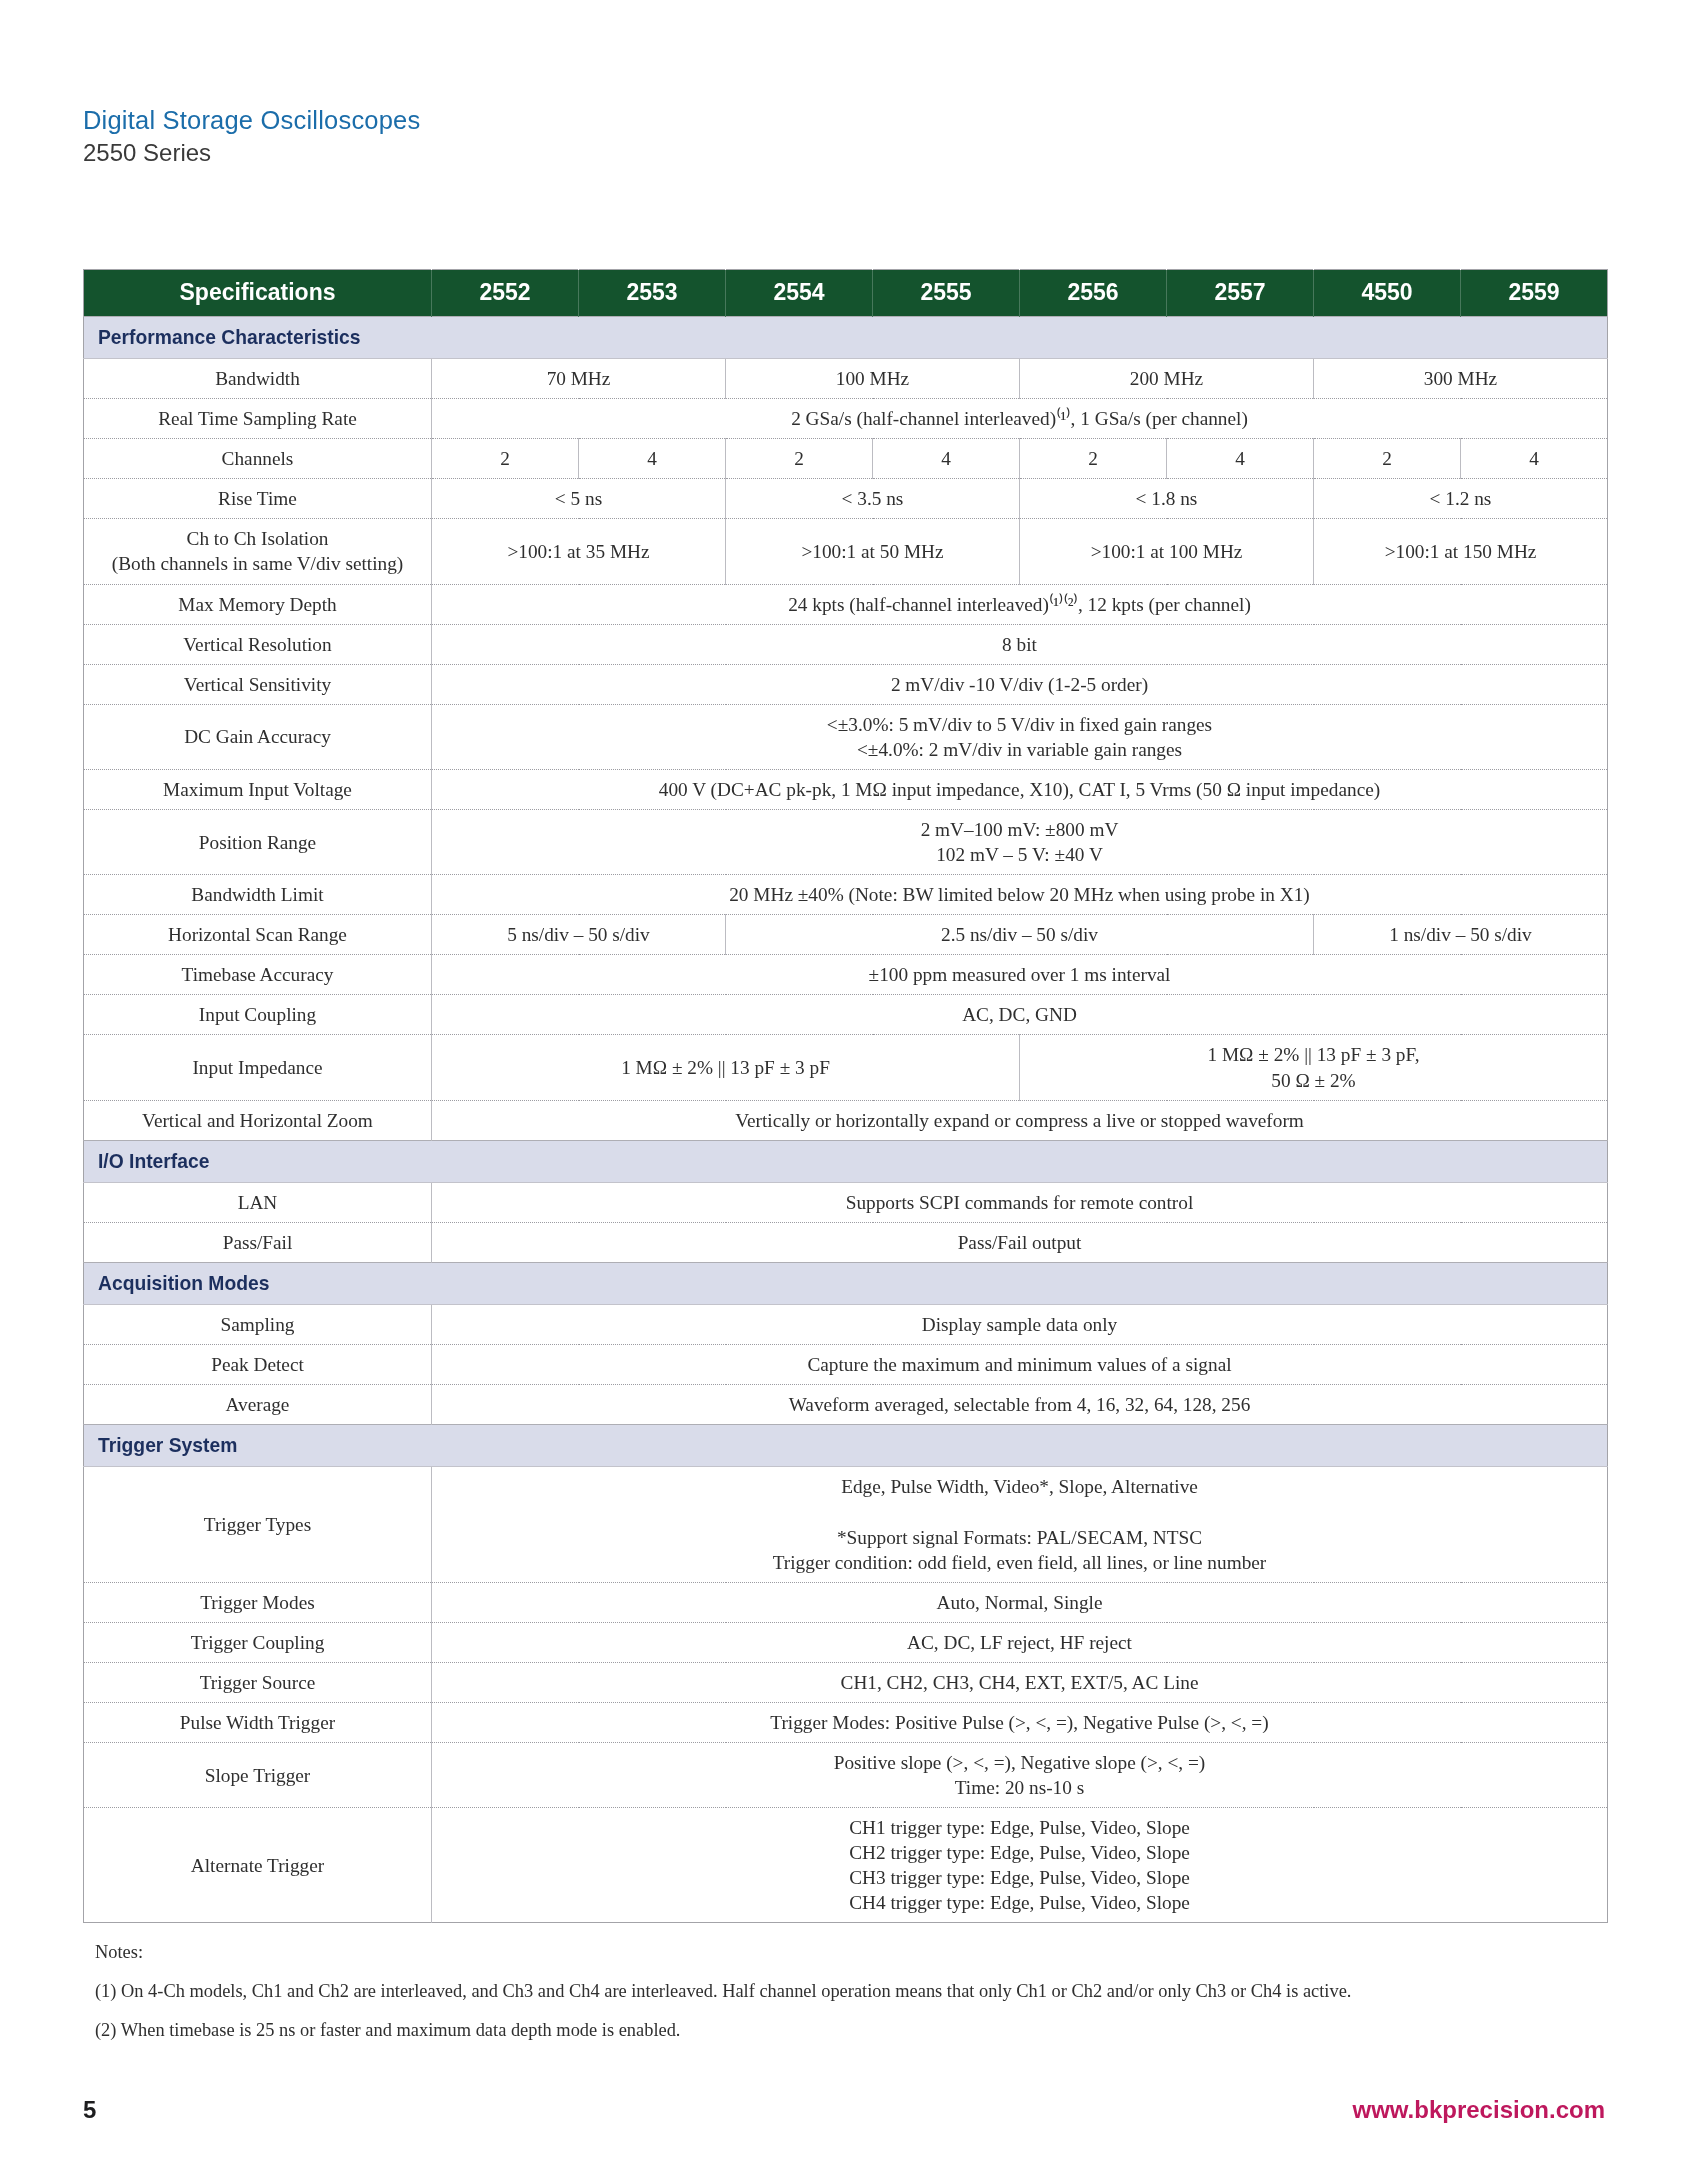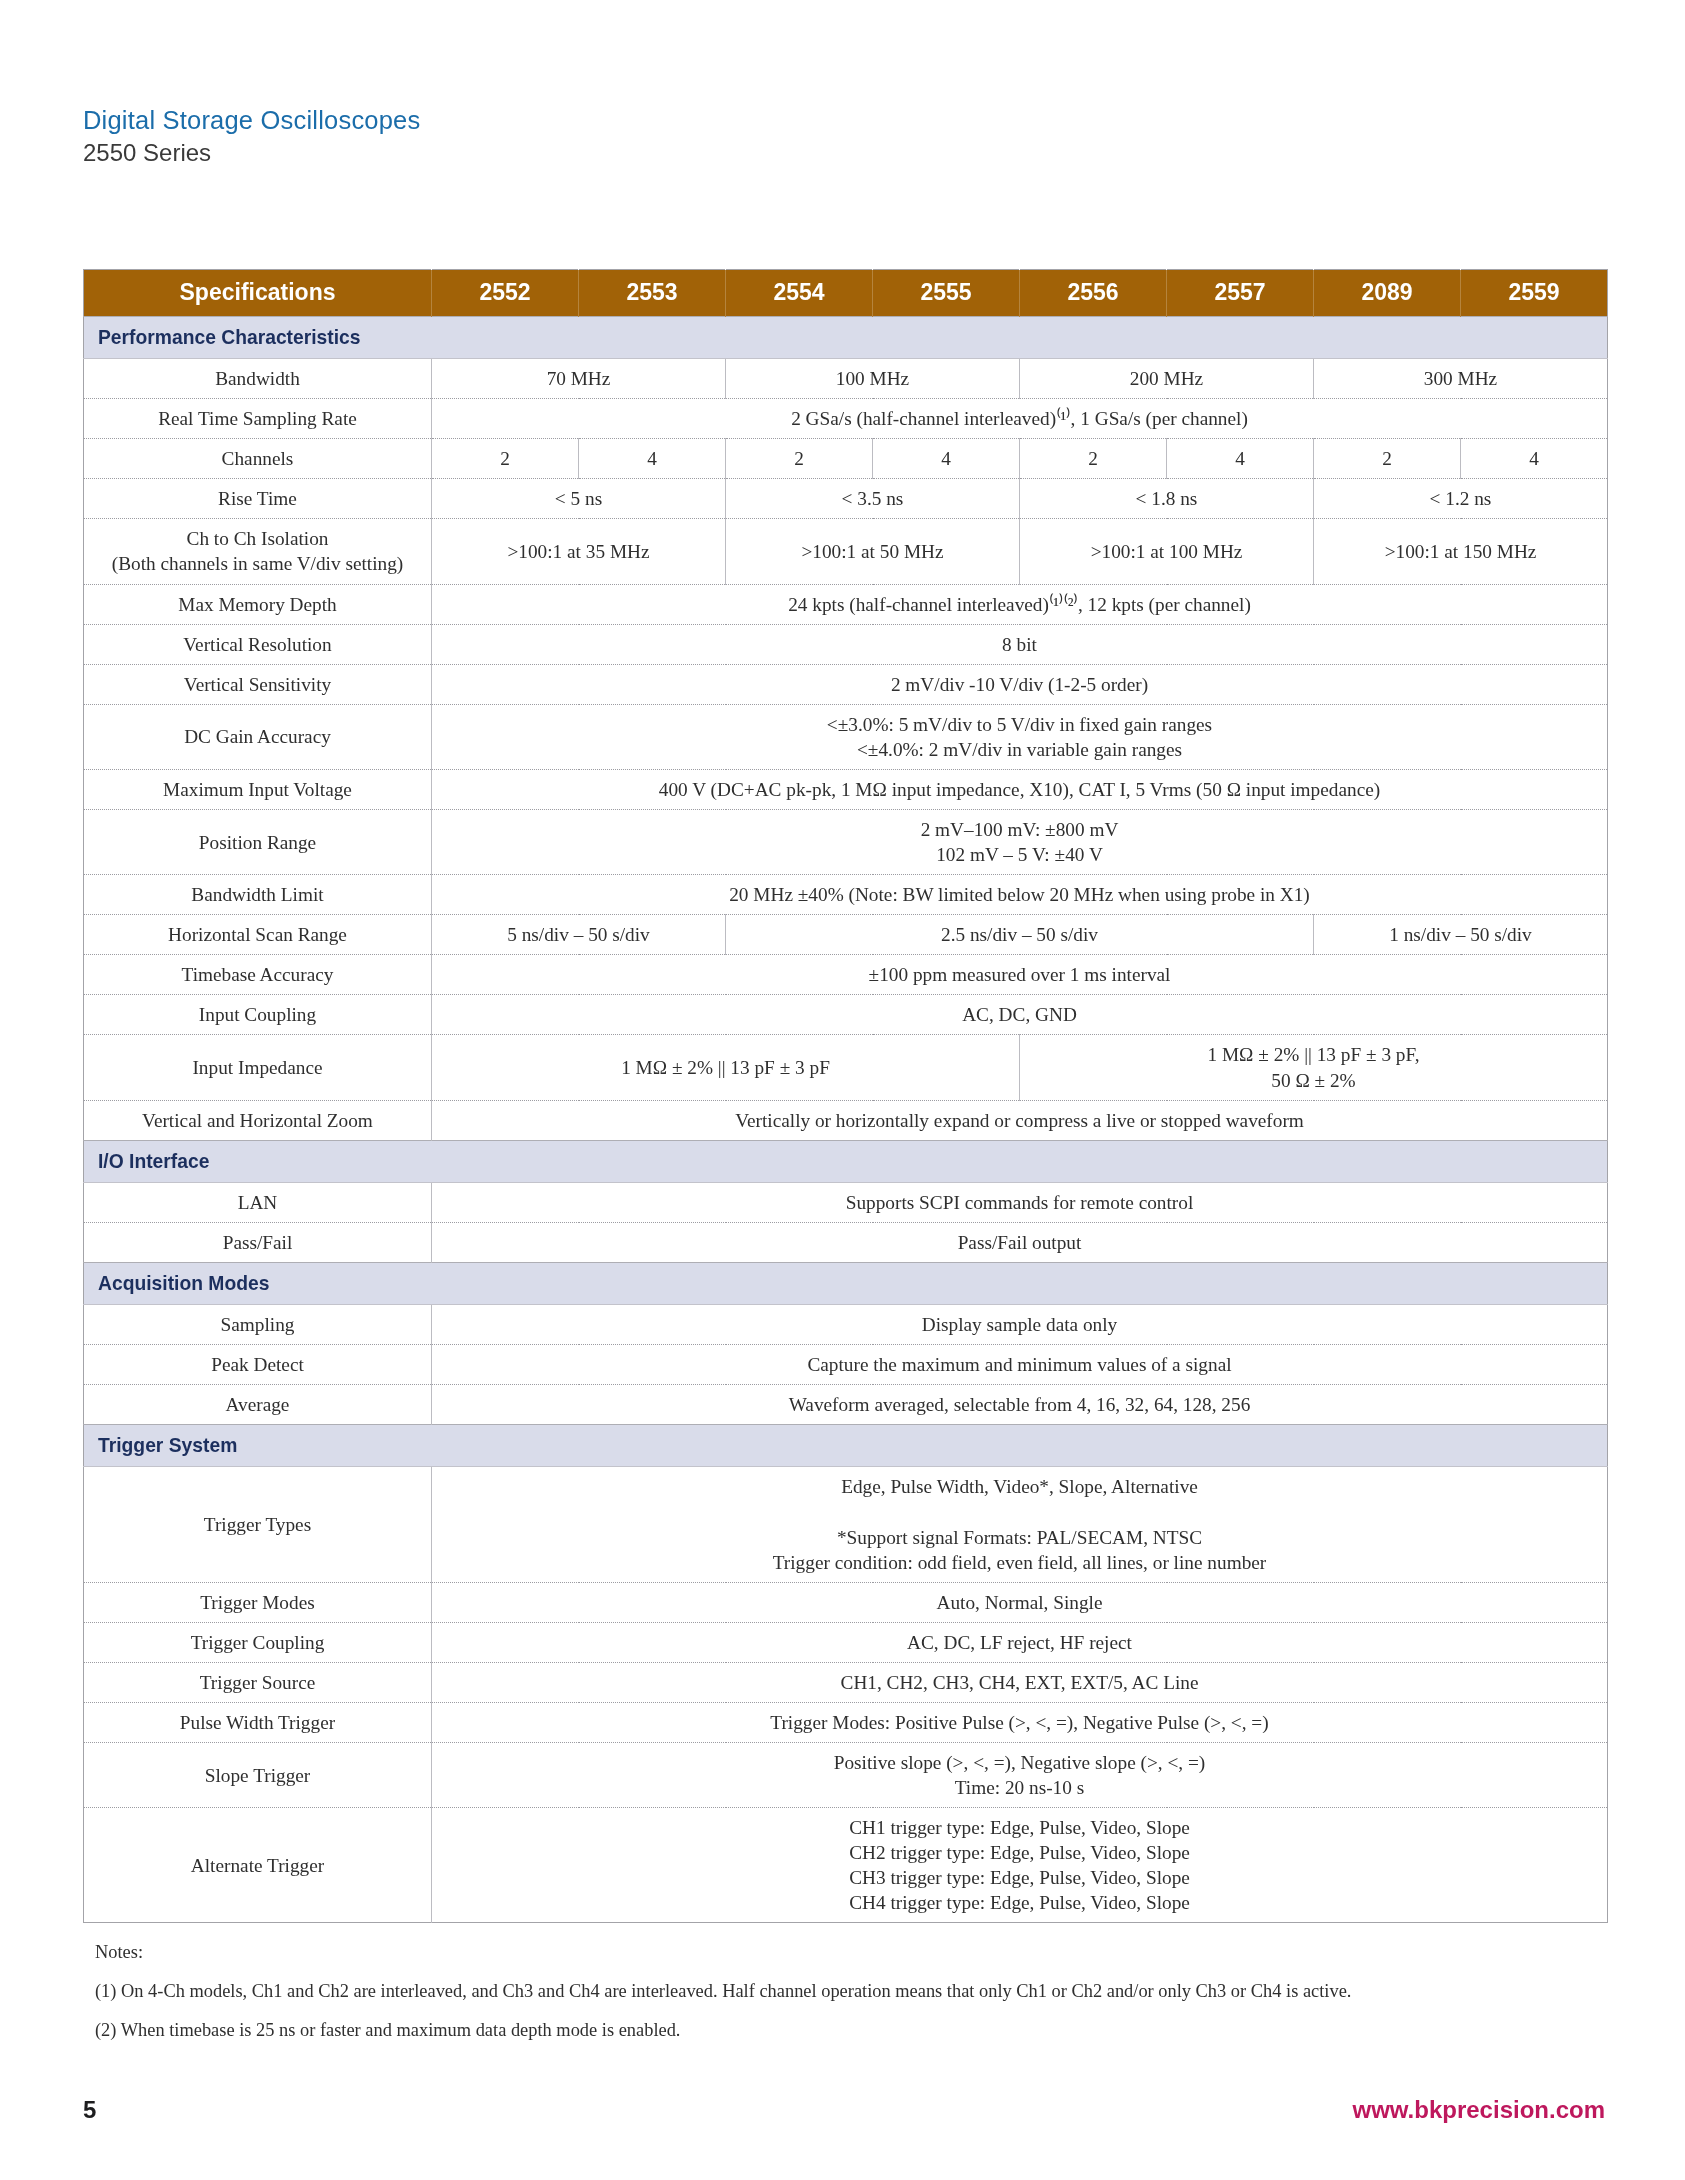--- a/index.html
+++ b/index.html
@@ -48,21 +48,21 @@
     table-layout: fixed;
     width: 1522px;
     border: 0.9px solid #a3a3a8;
     font-size: 19.3px;
     line-height: 1.3;
   }
   .spec-table col.c-label { width: 348px; }
   .spec-table col.c-model { width: 147px; }
 
   .spec-table thead th {
-    background: #a16207;
+    background: #14532d;
     color: #ffffff;
     font-family: "Liberation Sans", sans-serif;
     font-weight: bold;
     font-size: 23px;
     height: 47px;
     text-align: center;
     vertical-align: middle;
     padding: 3.5px 5.3px;
   }
   .spec-table thead th + th { border-left: 0.9px solid rgba(255,255,255,0.22); }
@@ -143,21 +143,21 @@
       </colgroup>
       <thead>
         <tr>
             <th>Specifications</th>
             <th>2552</th>
             <th>2553</th>
             <th>2554</th>
             <th>2555</th>
             <th>2556</th>
             <th>2557</th>
-            <th>2089</th>
+            <th>4550</th>
             <th>2559</th>
           </tr>
       </thead>
       <tbody>
           <tr class="section-row">
             <td colspan="9">Performance Characteristics</td>
           </tr>
           <tr class="data-row">
             <td class="label-cell">Bandwidth</td>
             <td colspan="2" class="value-cell">70 MHz</td>

